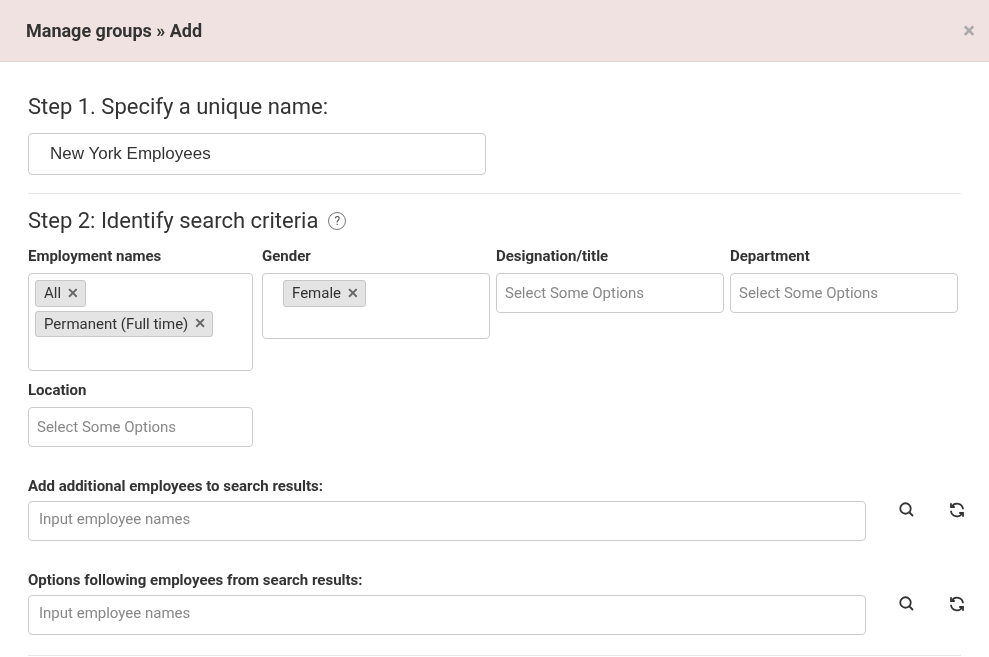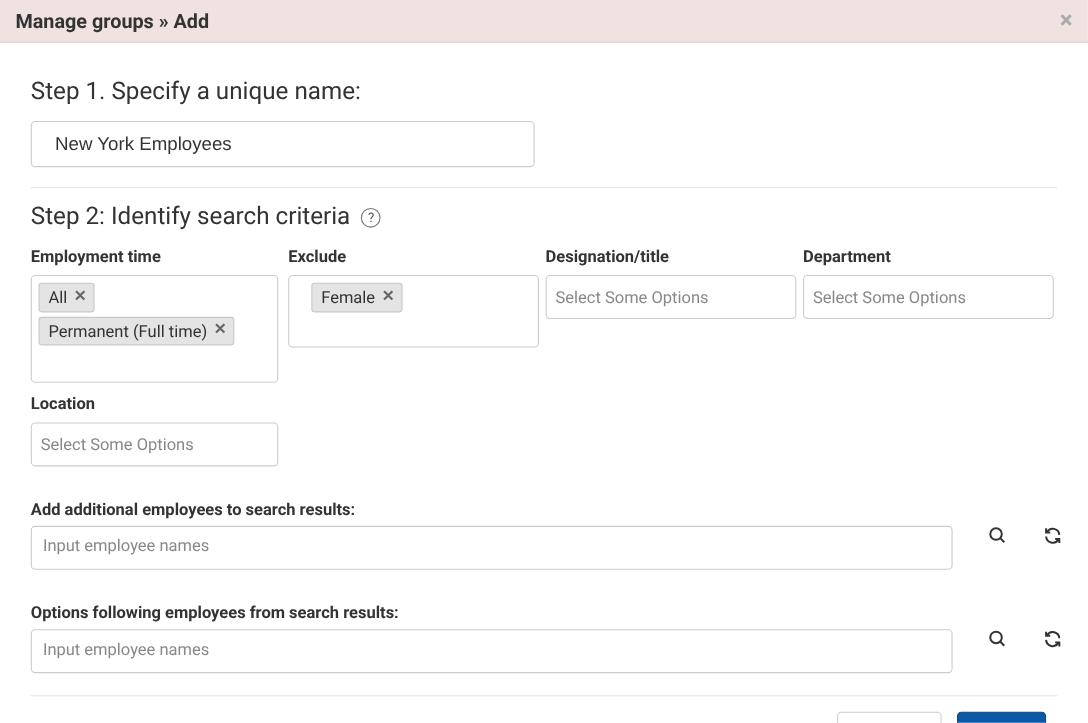--- a/index.html
+++ b/index.html
@@ -8,21 +8,21 @@
 
   .modal-header {
     background: #efe2e0;
     padding: 8px 14px;
     display: flex;
     align-items: center;
     justify-content: space-between;
     border-bottom: 1px solid #e4d5d3;
   }
   .modal-header h2 {
-    margin: 0;
+    margin: 12px;
     font-size: 18px;
     font-weight: 700;
     color: #333;
   }
   .modal-header .close {
     font-size: 22px;
     color: #aaa;
     line-height: 1;
     cursor: pointer;
     font-weight: 700;
@@ -179,35 +179,35 @@
   <hr class="section-divider">
 
   <div class="step-title">
     <span>Step 2: Identify search criteria</span>
     <span class="help-circle">?</span>
   </div>
 
   <div class="criteria-grid">
 
     <div>
-      <div class="field-label">Employment time</div>
+      <div class="field-label">Employment names</div>
       <div class="multi-select tall">
         <span class="tag">
           <span>All</span>
           <span class="remove">✕</span>
         </span>
         <span class="tag">
           <span>Permanent (Full time)</span>
           <span class="remove">✕</span>
         </span>
       </div>
     </div>
 
     <div>
-      <div class="field-label">Exclude</div>
+      <div class="field-label">Gender</div>
       <div class="multi-select med">
         <span class="tag">
           <span>Female</span>
           <span class="remove">✕</span>
         </span>
       </div>
     </div>
 
     <div>
       <div class="field-label">Designation/title</div>

